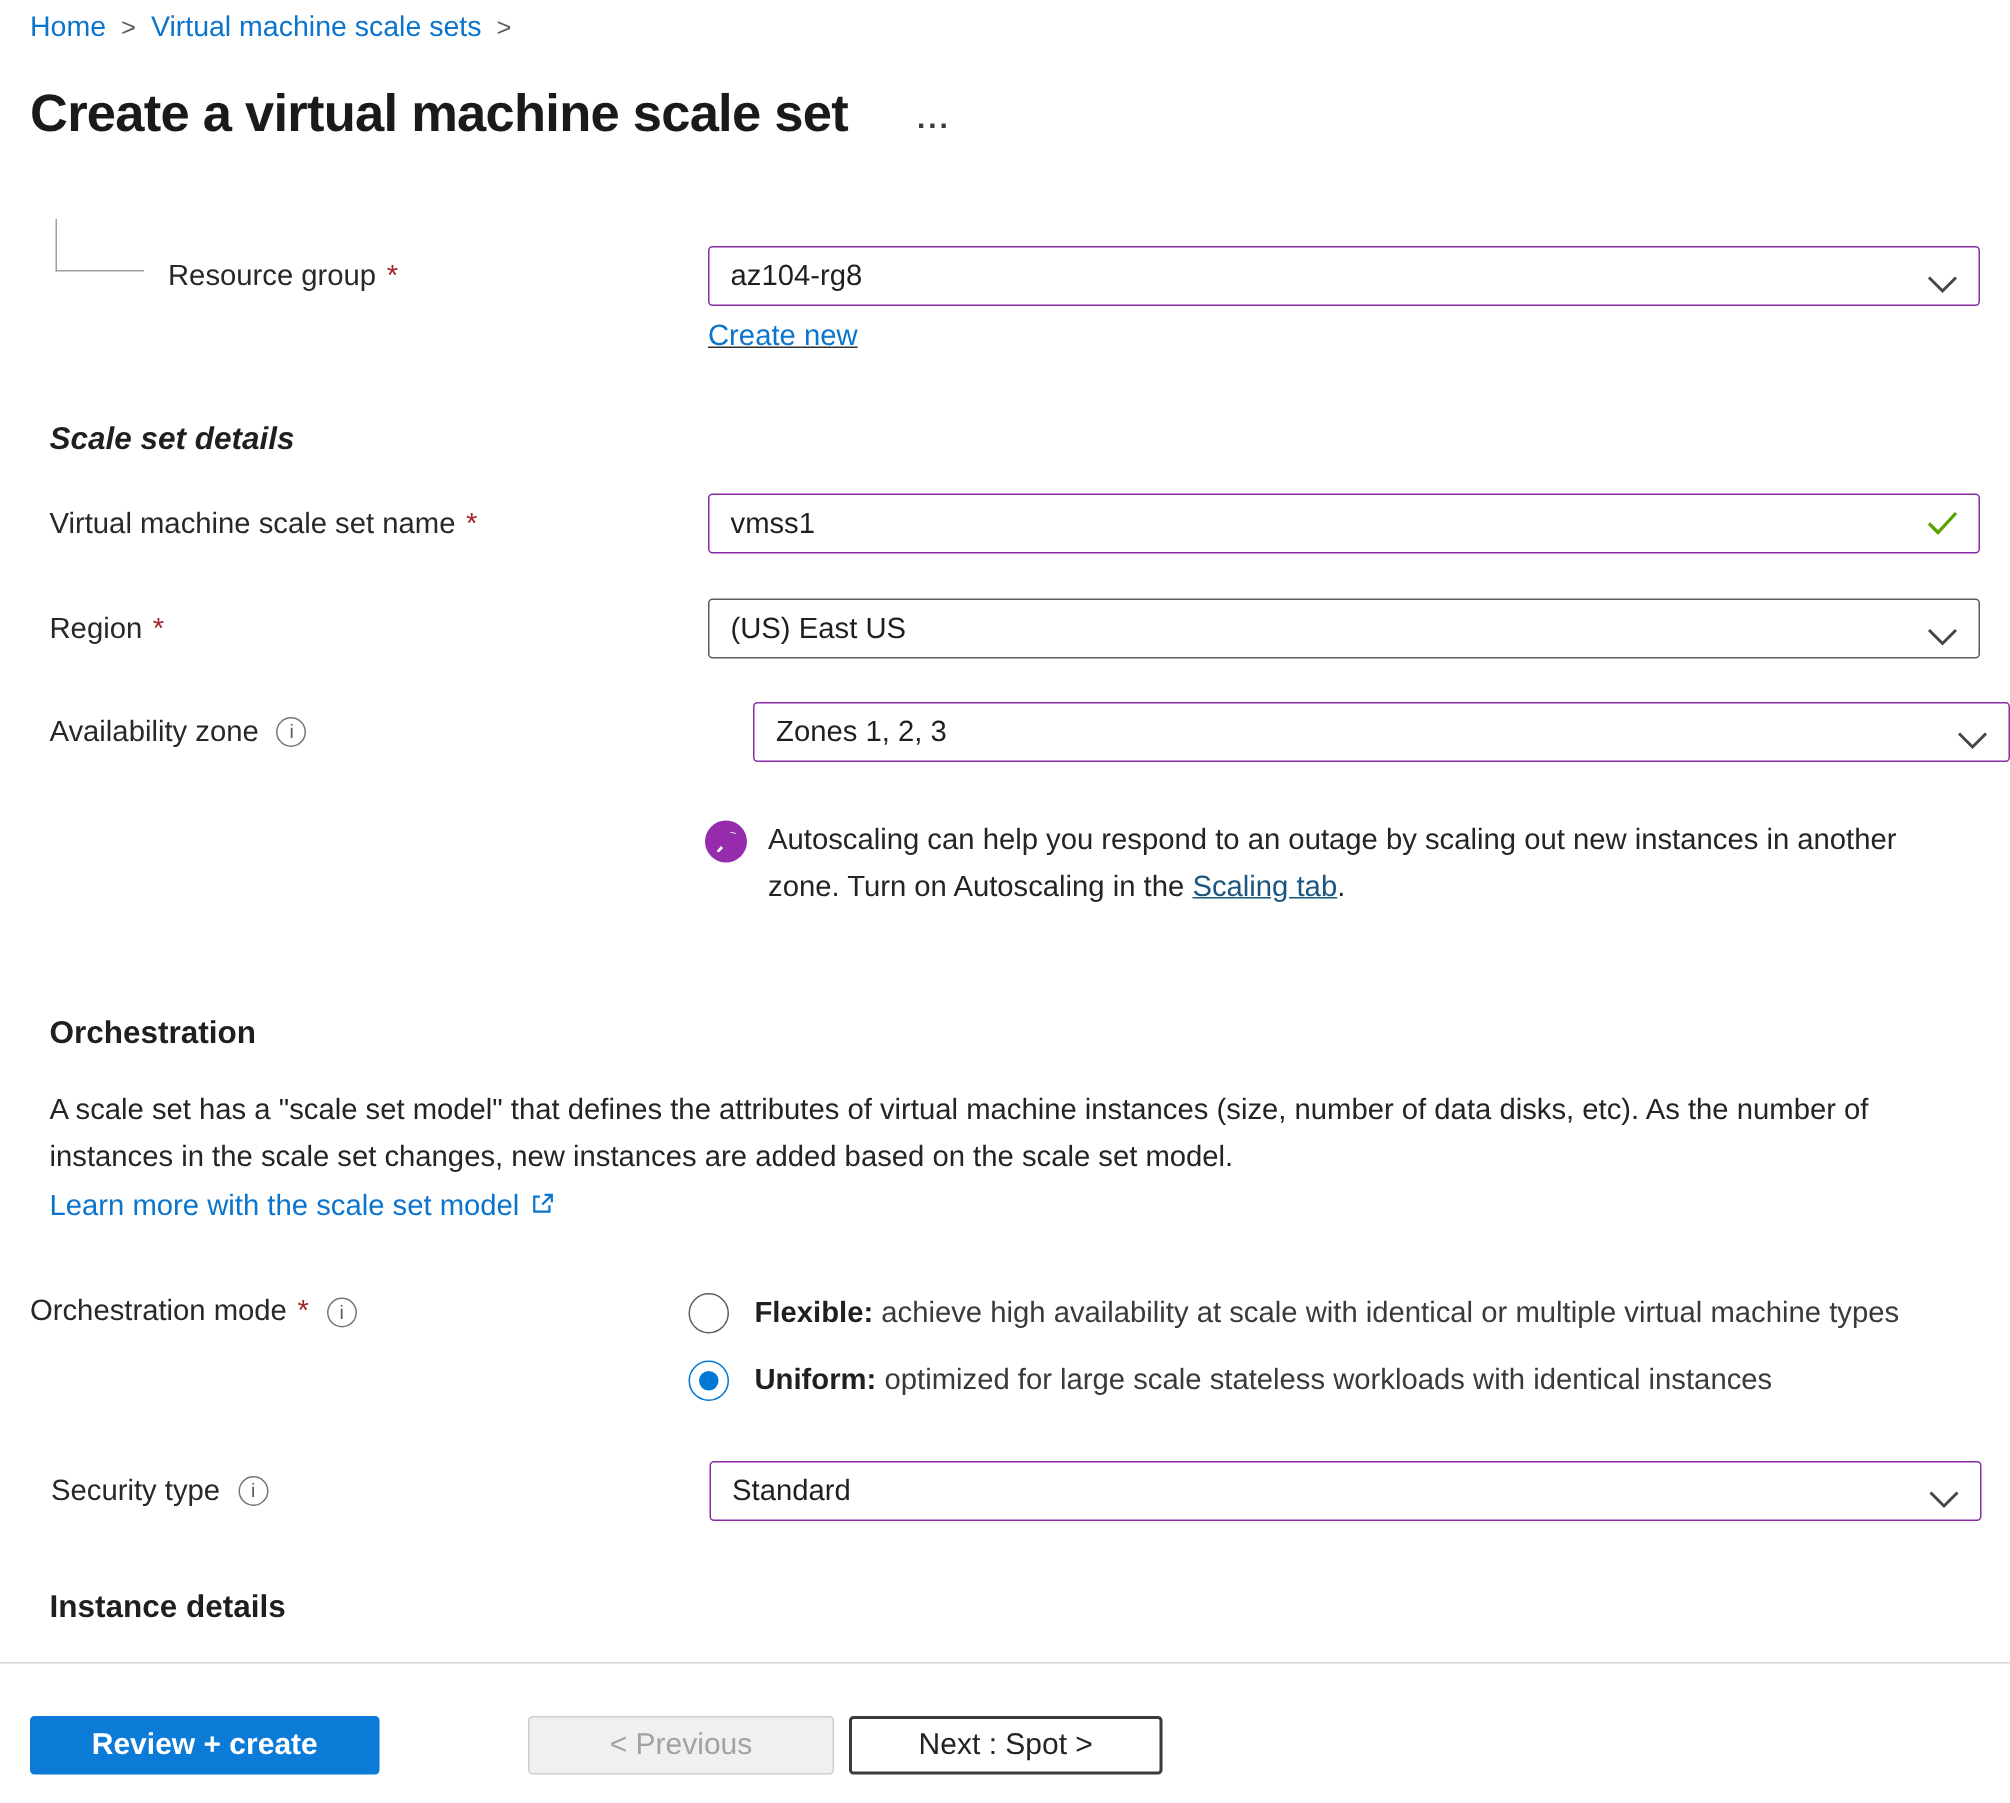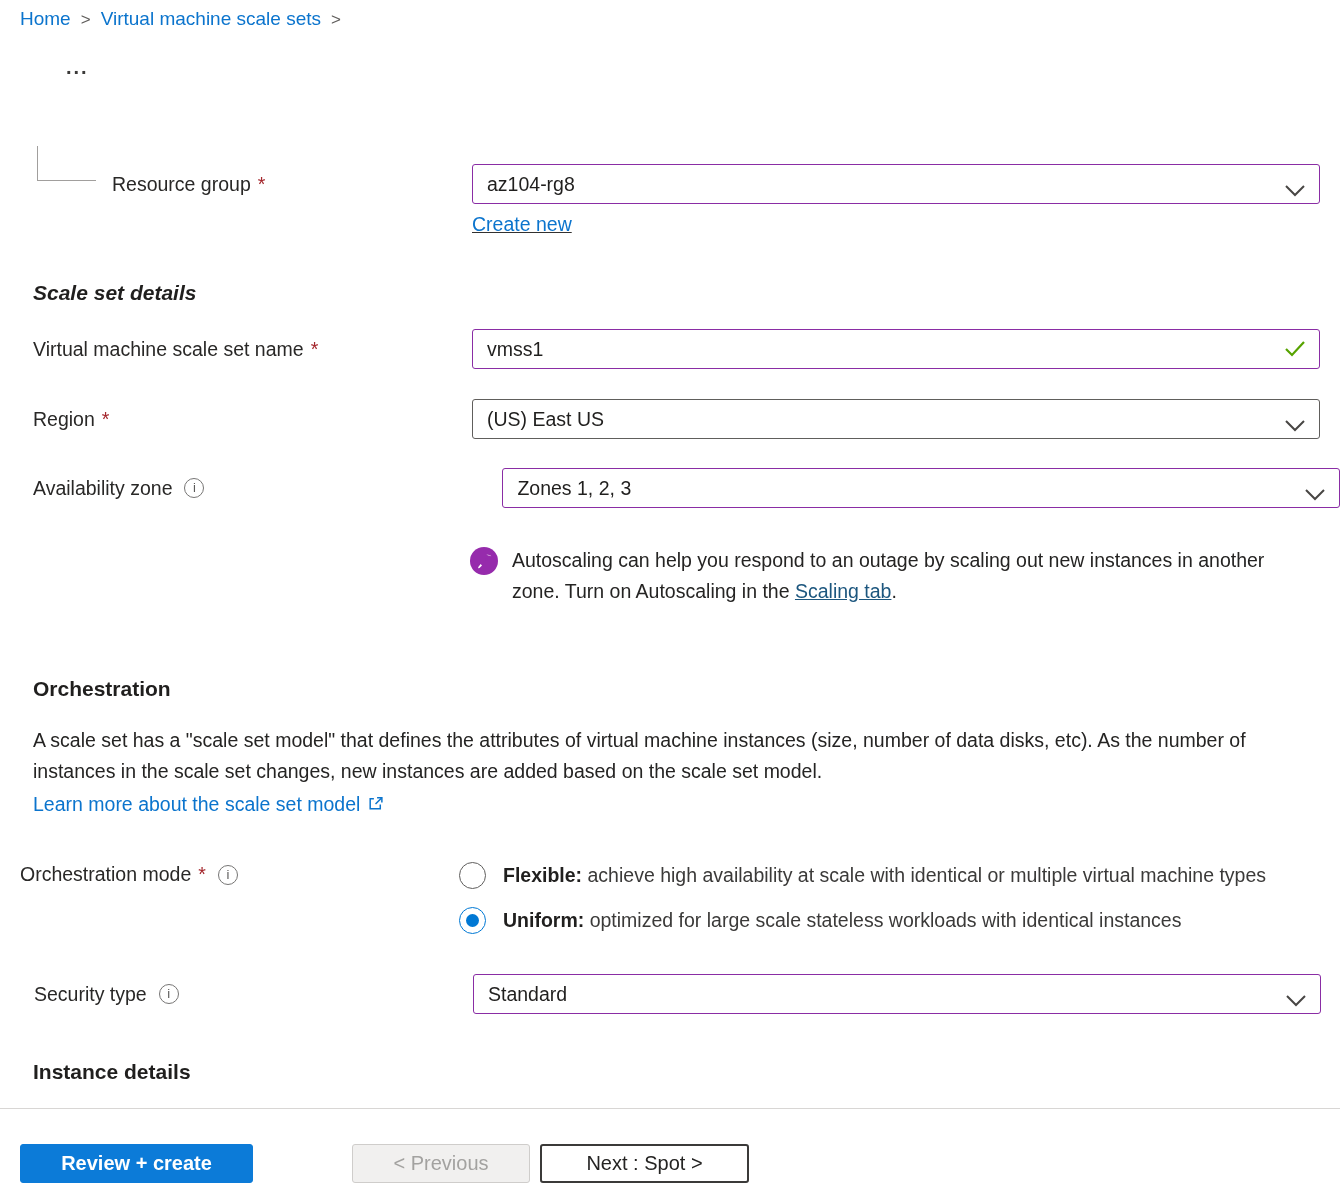--- a/index.html
+++ b/index.html
@@ -73,33 +73,34 @@
 
   .row-sec { margin-top:38px;padding-left:34px; }
   .sh-instance { margin-top:46px; }
 
   
   .footer { position:absolute; left:0; top:1108px; width:1340px; height:94px; background:#fff;
     border-top:1px solid #d8d6d4; }
   .footer-inner { display:flex; align-items:center; padding:35px 0 0 20px; }
   .btn { height:39px; font-family:"Liberation Sans", sans-serif; font-size:20px; border-radius:3px; cursor:pointer; }
   .btn-primary { width:233px; background:#0c7bd8; color:#fff; border:1px solid #0c7bd8; font-weight:700; }
-  .btn-disabled { width:178px; margin-left:99px; background:#f1f0ef; color:#a3a2a0; border:1px solid #cfcdcb; }
+  .btn-disabled { width:204px; margin-left:99px; background:#f1f0ef; color:#a3a2a0; border:1px solid #cfcdcb; }
   .btn-secondary { width:209px; margin-left:10px; background:#fff; color:#252423; border:2px solid #3b3a39; }
 </style>
 </head>
 <body>
 
 <div class="page">
 
   <div class="breadcrumb">
     <a>Home</a><span class="crumb-sep">&gt;</span><a>Virtual machine scale sets</a><span class="crumb-sep">&gt;</span>
   </div>
 
   <div class="title-row">
+    <h1 class="page-title">Create a virtual machine scale set</h1>
     <span class="title-ellipsis">...</span>
   </div>
 
   <div class="tree-connector"></div>
 
   <div class="form">
 
     <div class="row">
       <div class="label-cell indented">
         <span>Resource group</span>
@@ -177,21 +178,21 @@
       </div>
       <div class="autoscale-text">
         <span>Autoscaling can help you respond to an outage by scaling out new instances in another zone. Turn on Autoscaling in the </span><a>Scaling tab</a><span>.</span>
       </div>
     </div>
 
     <h2 class="section-h sh-orch">Orchestration</h2>
     <p class="orch-desc">A scale set has a "scale set model" that defines the attributes of virtual machine instances (size, number of data disks, etc). As the number of instances in the scale set changes, new instances are added based on the scale set model.</p>
     <div class="learn-more">
       <a>
-        <span>Learn more about the scale set model</span>
+        <span>Learn more with the scale set model</span>
         <span class="ext-icon">
           <svg width="17" height="17" viewBox="0 0 16 16" fill="none" stroke="#0b74cd" stroke-width="1.4">
             <path d="M6.5 3.5H3v9.5h9.5V9"></path>
             <path d="M9.5 2.5H14v4.5"></path>
             <path d="M13.5 3L8 8.5"></path>
           </svg>
         </span>
       </a>
     </div>
 

